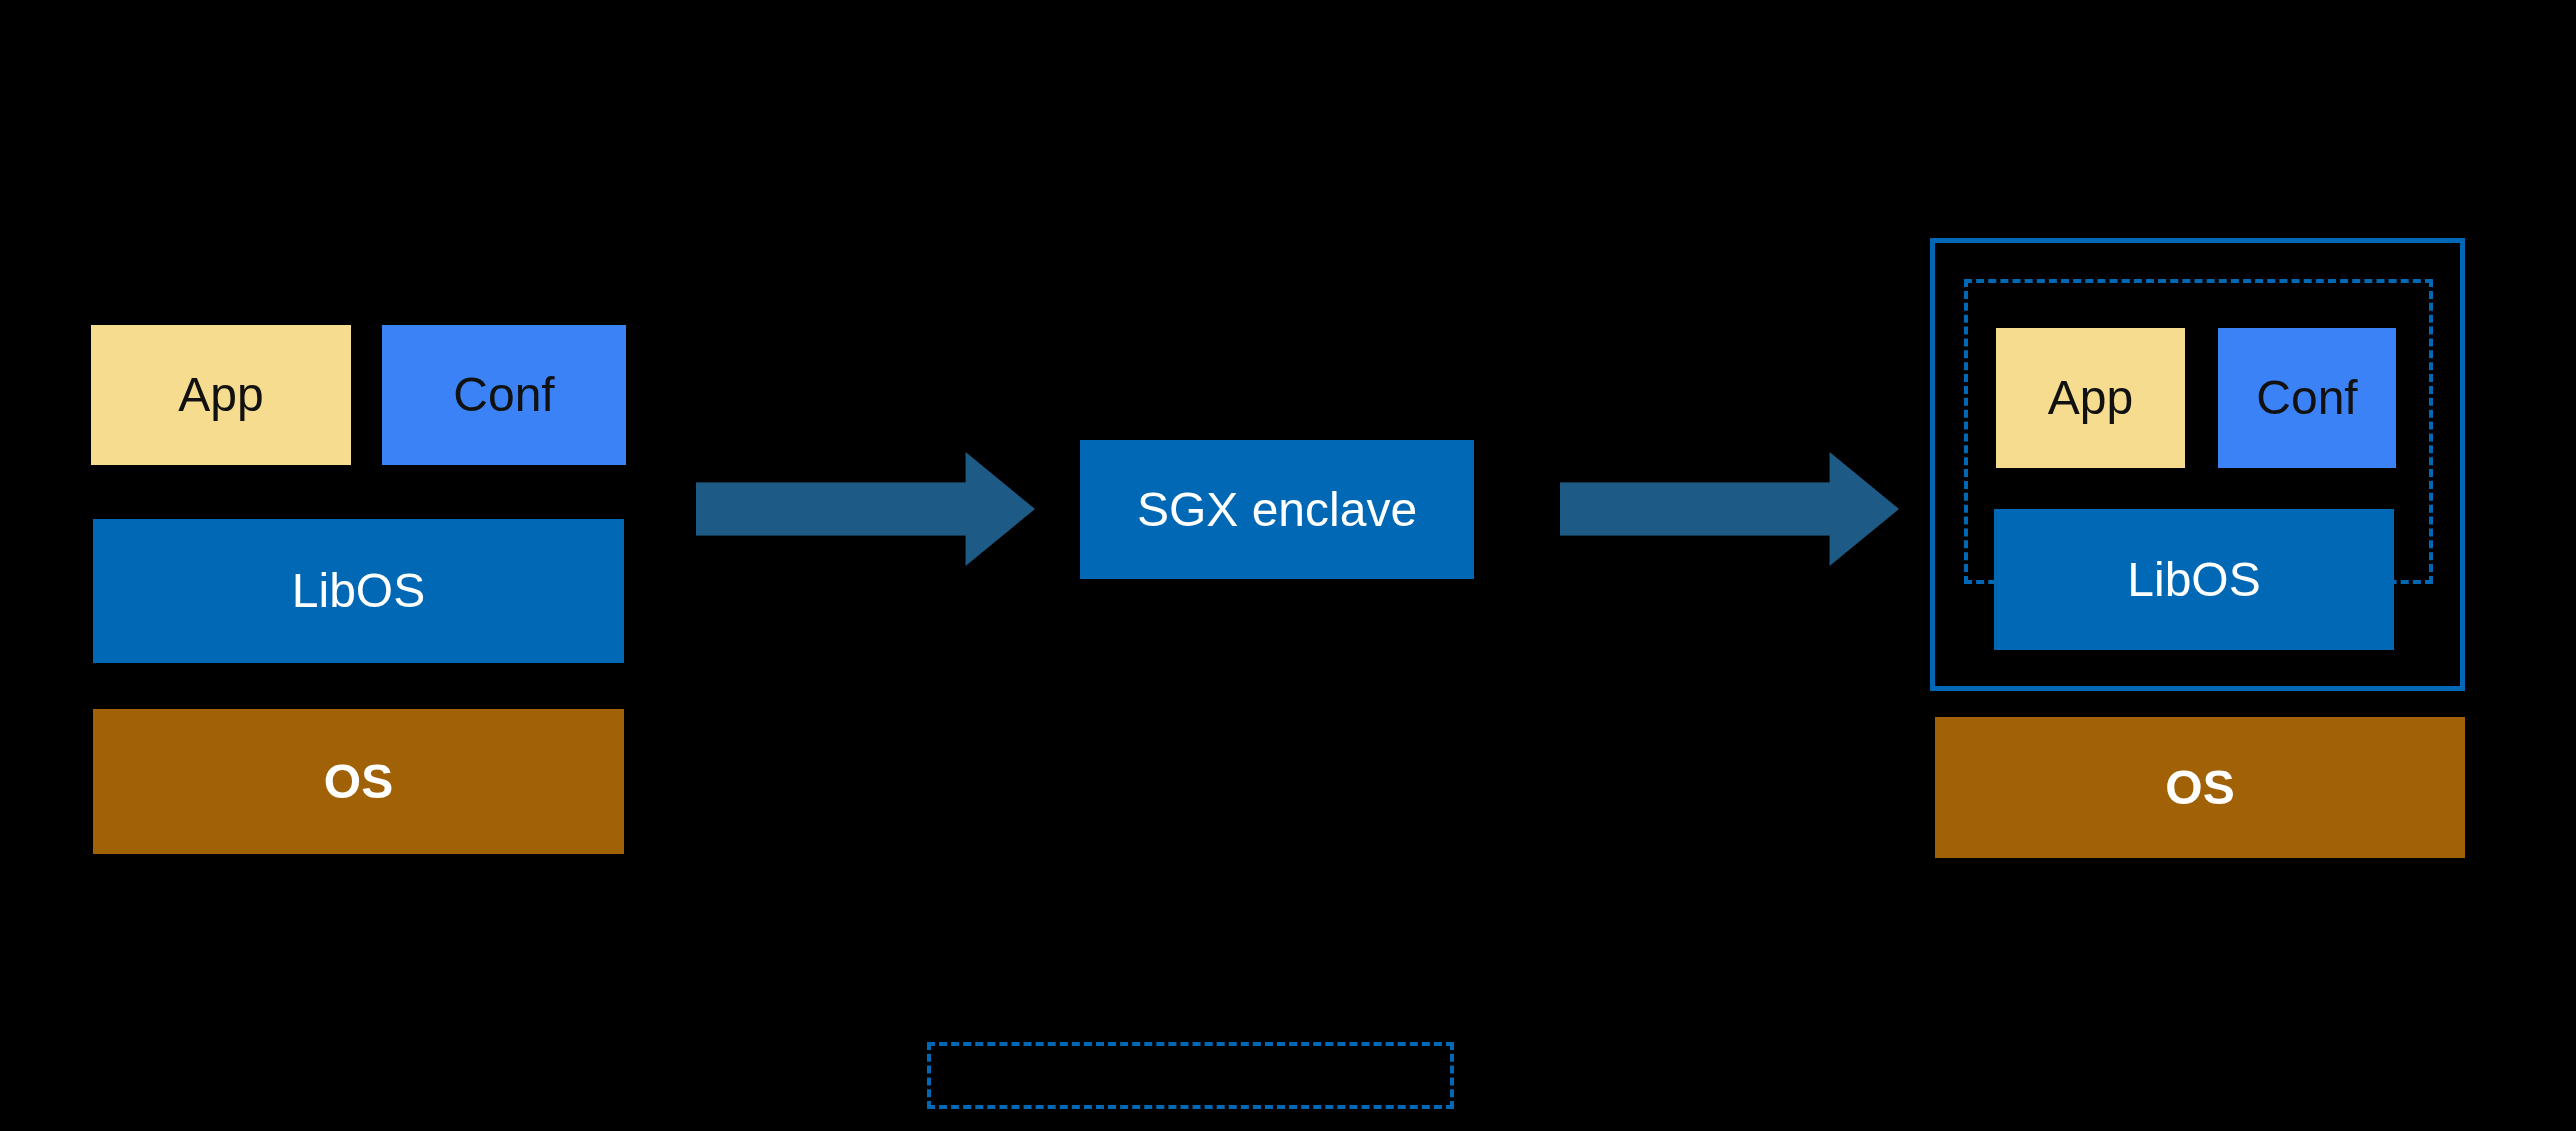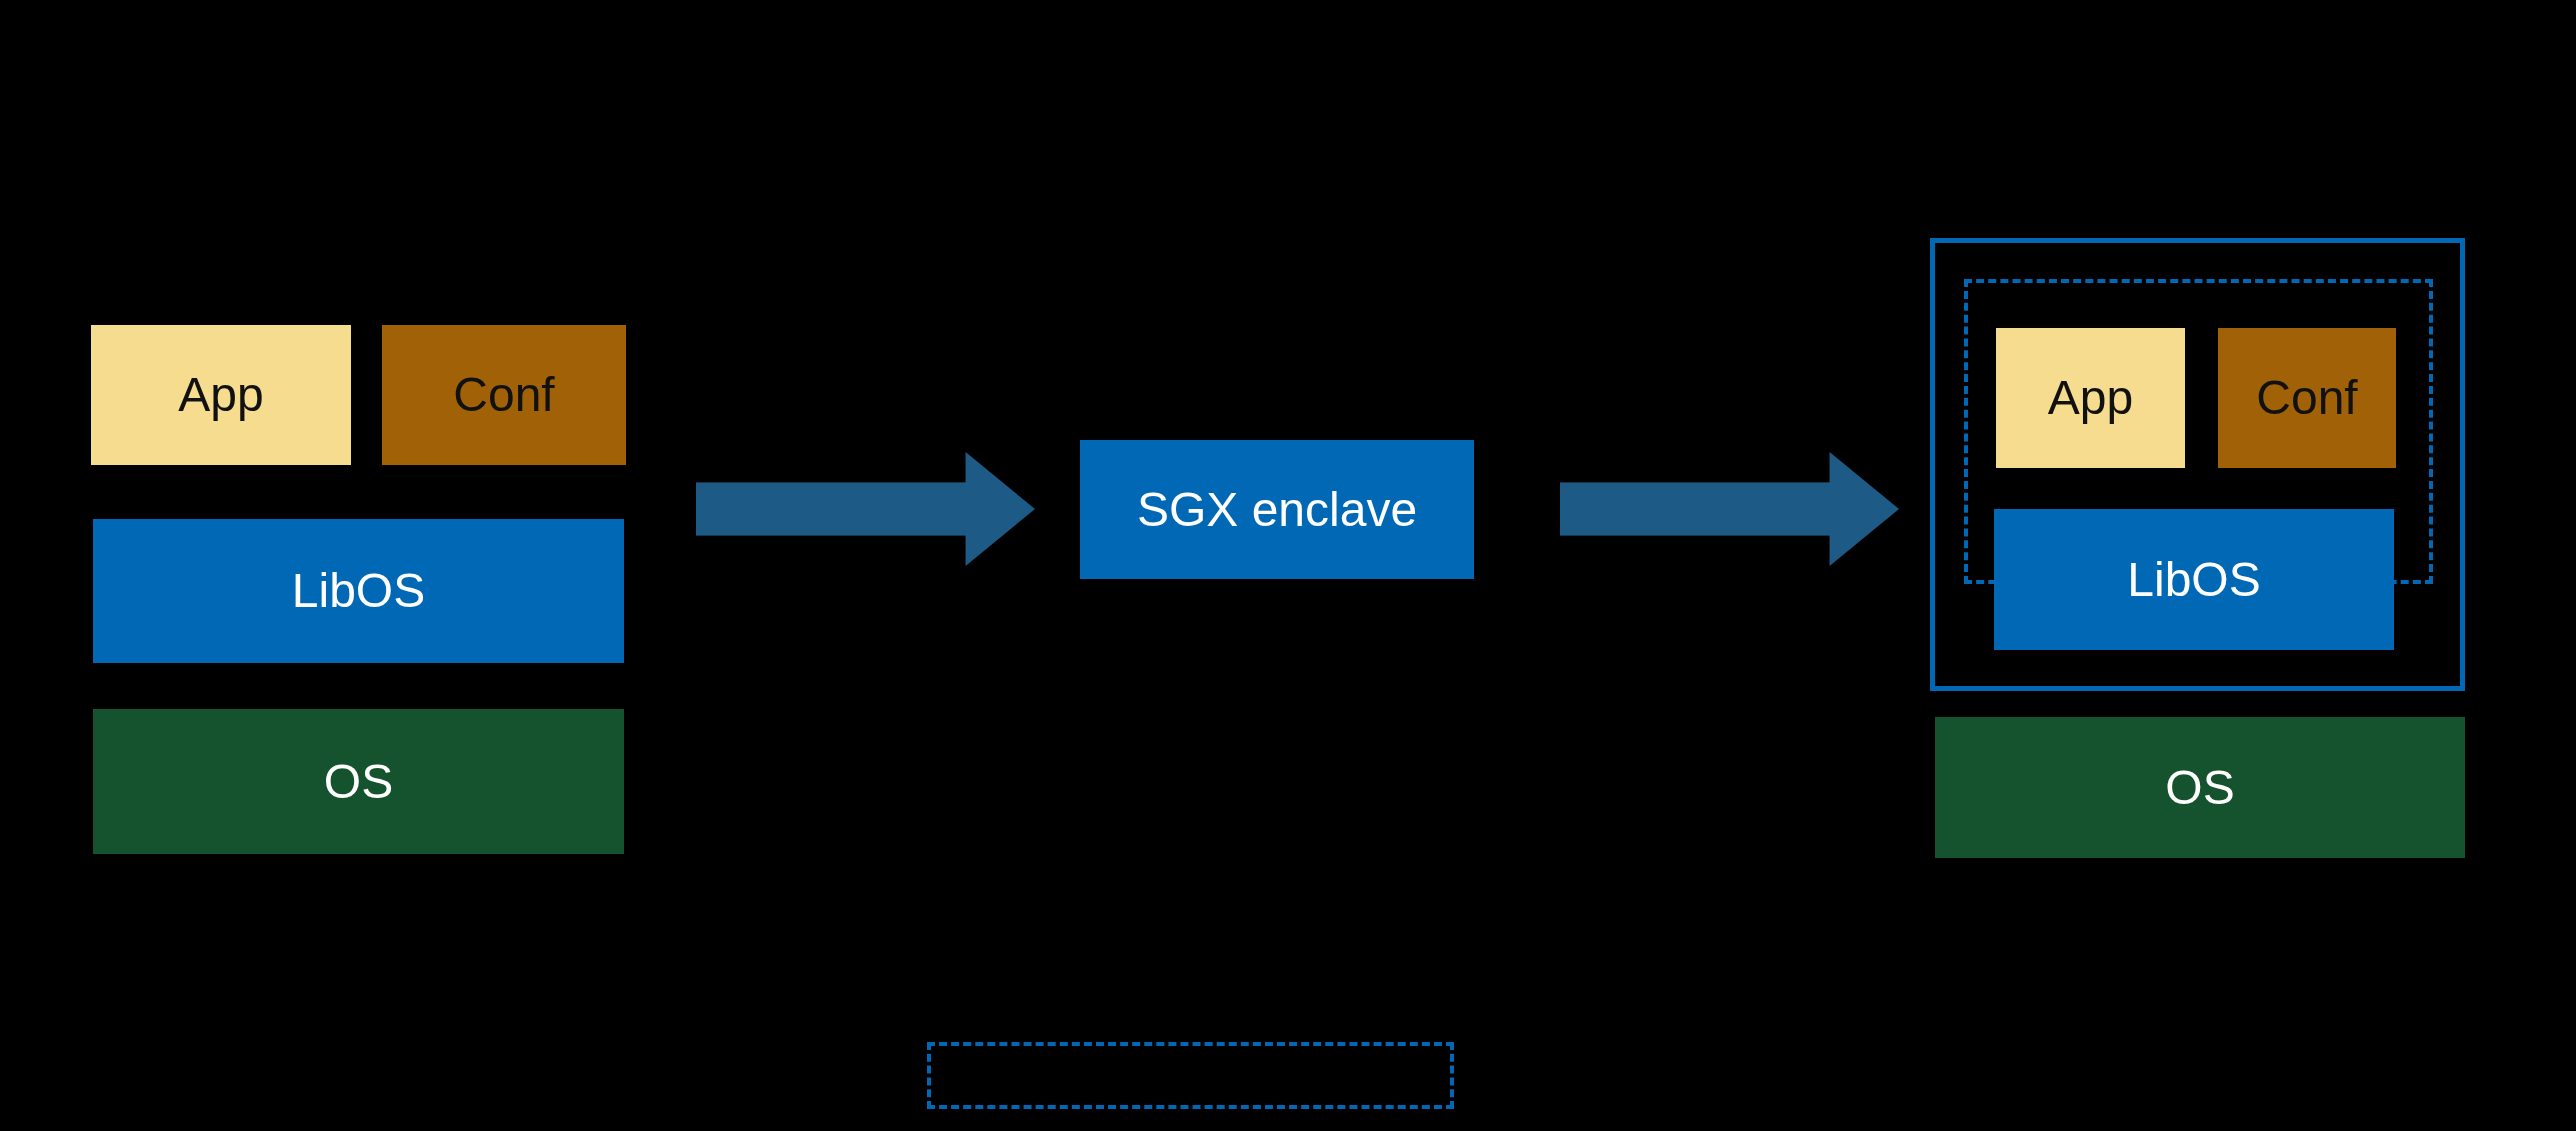--- a/index.html
+++ b/index.html
@@ -19,23 +19,23 @@
     position: absolute;
     box-sizing: border-box;
     display: flex;
     align-items: center;
     justify-content: center;
     font-size: 48px;
     line-height: 1;
     white-space: nowrap;
   }
   .fill-yellow { background: #F5DC8E; color: #111111; }
-  .fill-salmon { background: #a16207; color: #111111; }
+  .fill-salmon { background: #3b82f6; color: #111111; }
   .fill-blue   { background: #0068B5; color: #FFFFFF; }
-  .fill-gray   { background: #14532d; color: #FFFFFF; font-weight: normal; }
+  .fill-gray   { background: #a16207; color: #FFFFFF; font-weight: bold; }
 
   
   .left-app   { left: 91px;  top: 325px;  width: 260px; height: 140px; }
   .left-conf  { left: 382px;  top: 325px;  width: 244px; height: 140px; }
   .left-libos { left: 93px;  top: 519px;  width: 531px; height: 144px; }
   .left-os    { left: 93px;  top: 709px; width: 531px; height: 145px; }
 
   
   .sgx-box    { left: 1080px; top: 440px;  width: 394px; height: 139px; }
 

